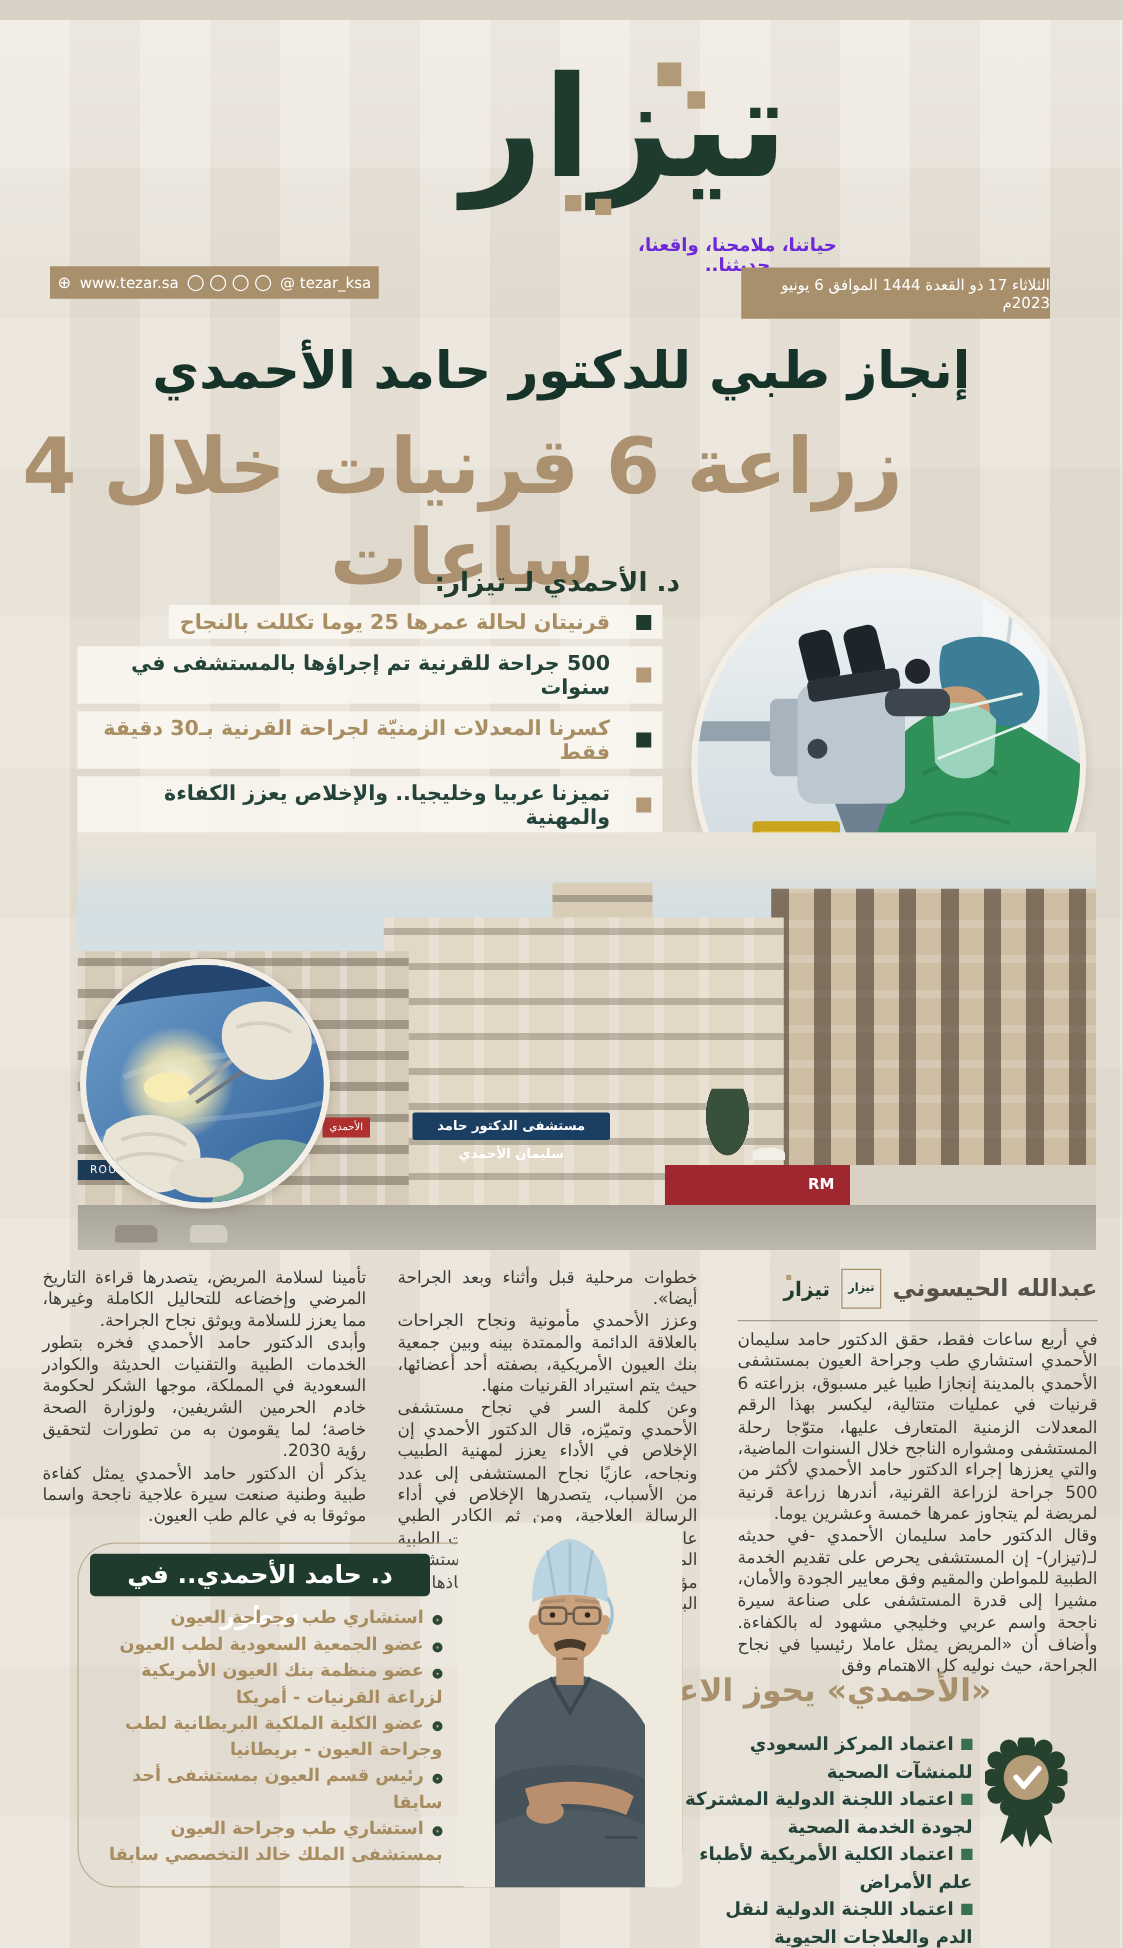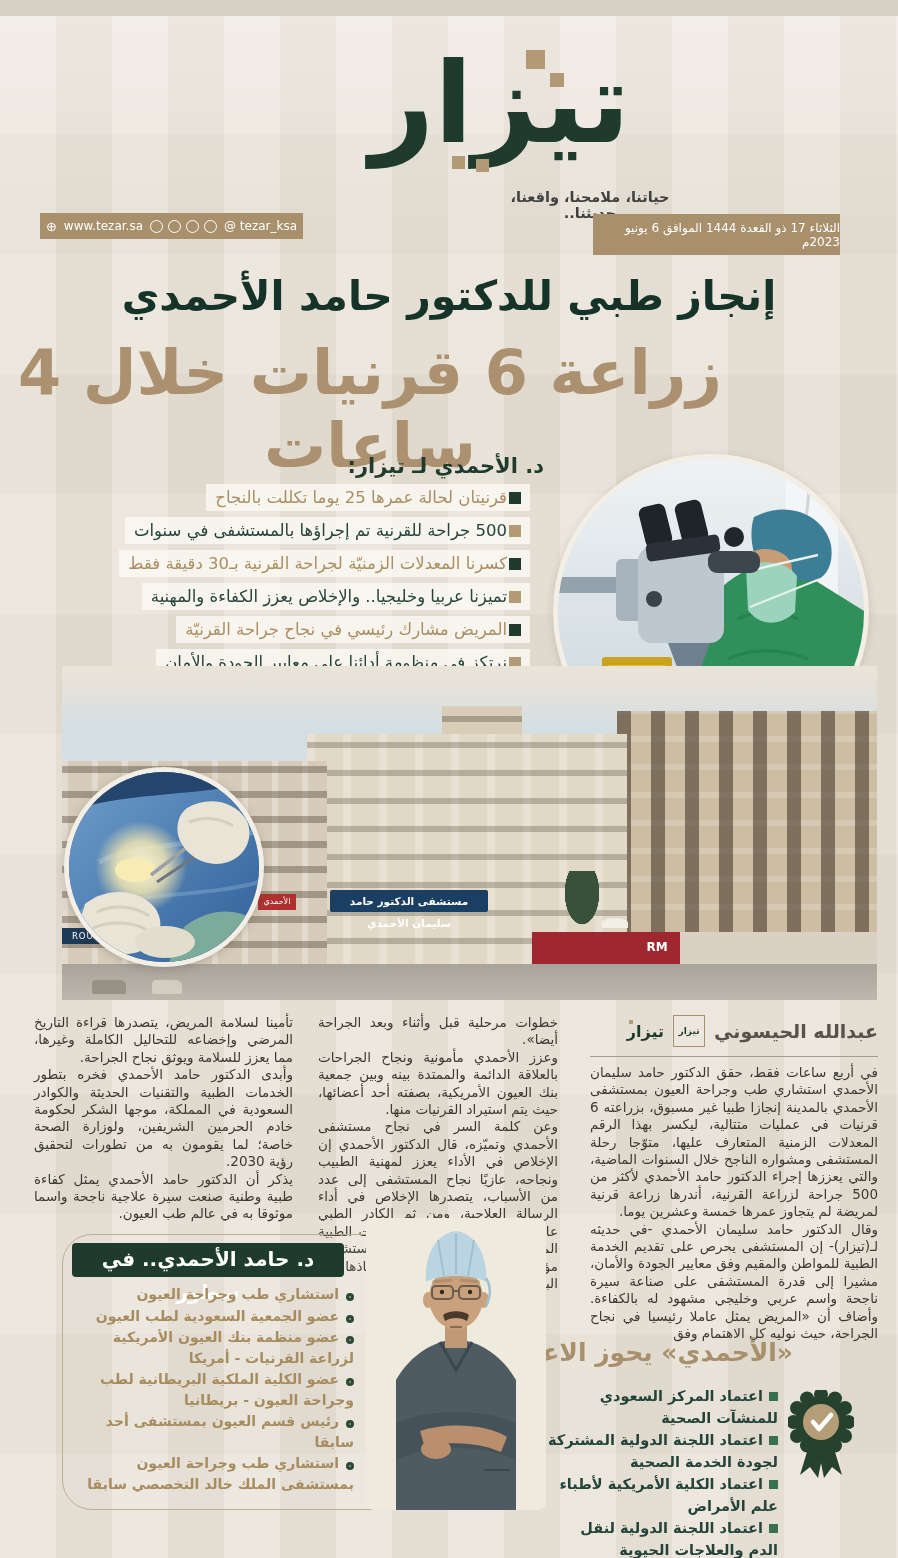--- a/index.html
+++ b/index.html
@@ -18,37 +18,37 @@
   .abs{position:absolute;}
 
   
   .logo{left:330px;top:12px;width:340px;height:162px;text-align:center;color:var(--green);
     font-size:112px;font-weight:bold;line-height:150px;letter-spacing:-2px;}
   .lsq{position:absolute;background:#b39a77;}
   .lsq1{left:196px;top:22px;width:19px;height:19px;}
   .lsq2{left:220px;top:45px;width:14px;height:14px;}
   .lsq3{left:122px;top:128px;width:13px;height:13px;}
   .lsq4{left:146px;top:131px;width:13px;height:13px;}
-  .tagline{left:495px;top:173px;width:190px;text-align:center;color:#404040;font-size:14.5px;font-weight:bold;}
+  .tagline{left:495px;top:173px;width:190px;text-align:center;color:#6d28d9;font-size:14.5px;font-weight:bold;}
 
   .bar{height:26px;background:var(--tan);color:#fff;display:flex;align-items:center;justify-content:center;gap:7px;font-size:12px;}
   .bar-web{left:40px;top:197px;width:263px;direction:ltr;}
   .bar-date{left:593px;top:198px;width:247px;height:41px;font-size:12px;}
   .soc{width:13px;height:13px;border:1.2px solid #fff;border-radius:50%;display:inline-block;}
   .globe{font-size:13px;line-height:13px;}
 
   
   .kicker{left:0;top:256px;width:898px;text-align:center;color:var(--green-dark);font-size:41px;font-weight:bold;}
   .mainhead{left:0;top:320px;width:740px;text-align:center;color:var(--tan-head);font-size:62px;font-weight:bold;}
 
   
   .q-head{right:354px;top:438px;color:var(--green);font-size:21px;font-weight:bold;}
   .quote-list{left:62px;top:468px;width:468px;direction:rtl;}
   .q-row{width:fit-content;max-width:468px;background:rgba(252,250,245,.78);margin-bottom:6px;
-    padding:4px 9px;display:flex;align-items:center;gap:2px;font-size:16.5px;font-weight:normal;}
+    padding:4px 9px;display:flex;align-items:center;gap:21px;font-size:16.5px;font-weight:bold;}
   .q-sq{width:12px;height:12px;flex:0 0 12px;}
   .quote-list div.q-row:nth-of-type(odd) .q-sq{background:var(--green);}
   .quote-list div.q-row:nth-of-type(odd) .q-tx{color:#a98e63;}
   .quote-list div.q-row:nth-of-type(even) .q-sq{background:#b39a77;}
   .quote-list div.q-row:nth-of-type(even) .q-tx{color:#24433a;}
 
   
   .surgeon{left:553px;top:438px;width:316px;height:316px;border-radius:50%;border:5px solid #f3efe7;
     overflow:hidden;background:#dde6ea;box-shadow:0 2px 8px rgba(80,70,50,.18);}
   .surgery{left:64px;top:751px;width:200px;height:200px;border-radius:50%;border:5px solid #f3efe7;

